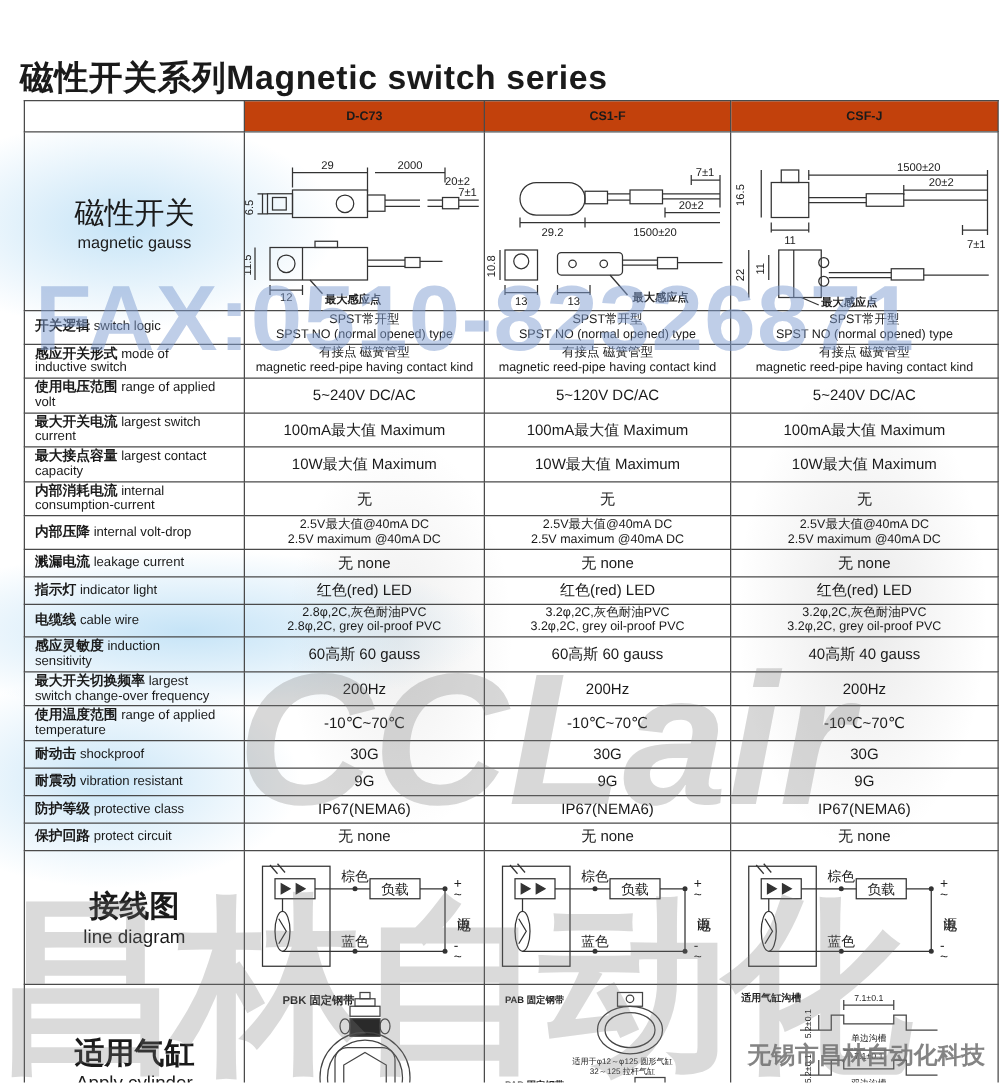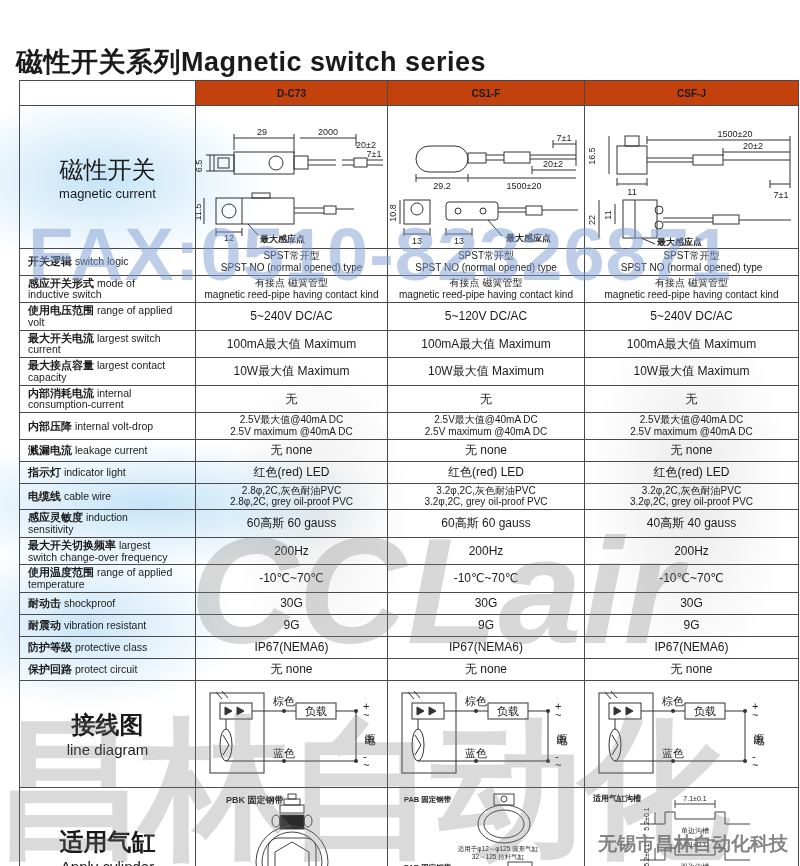--- a/index.html
+++ b/index.html
@@ -71,21 +71,21 @@
         <th class="col-head">D-C73</th>
         <th class="col-head">CS1-F</th>
         <th class="col-head">CSF-J</th>
       </tr>
     </thead>
     <tbody>
 
       <tr>
         <th class="prod-head">
           <span class="cn">磁性开关</span>
-          <span class="en">magnetic current</span>
+          <span class="en">magnetic gauss</span>
         </th>
         <td class="draw">
           <svg width="190" height="138" viewBox="0 0 190 138">
             <g stroke="#333" stroke-width="1" fill="none">
               <line x1="38" y1="30" x2="98" y2="30"></line>
                 <line x1="38" y1="26" x2="38" y2="42"></line>
                 <line x1="98" y1="26" x2="98" y2="46"></line>
               <line x1="104" y1="30" x2="160" y2="30"></line>
                 <line x1="160" y1="26" x2="160" y2="38"></line>
               <rect x="18" y="47" width="20" height="16"></rect>

